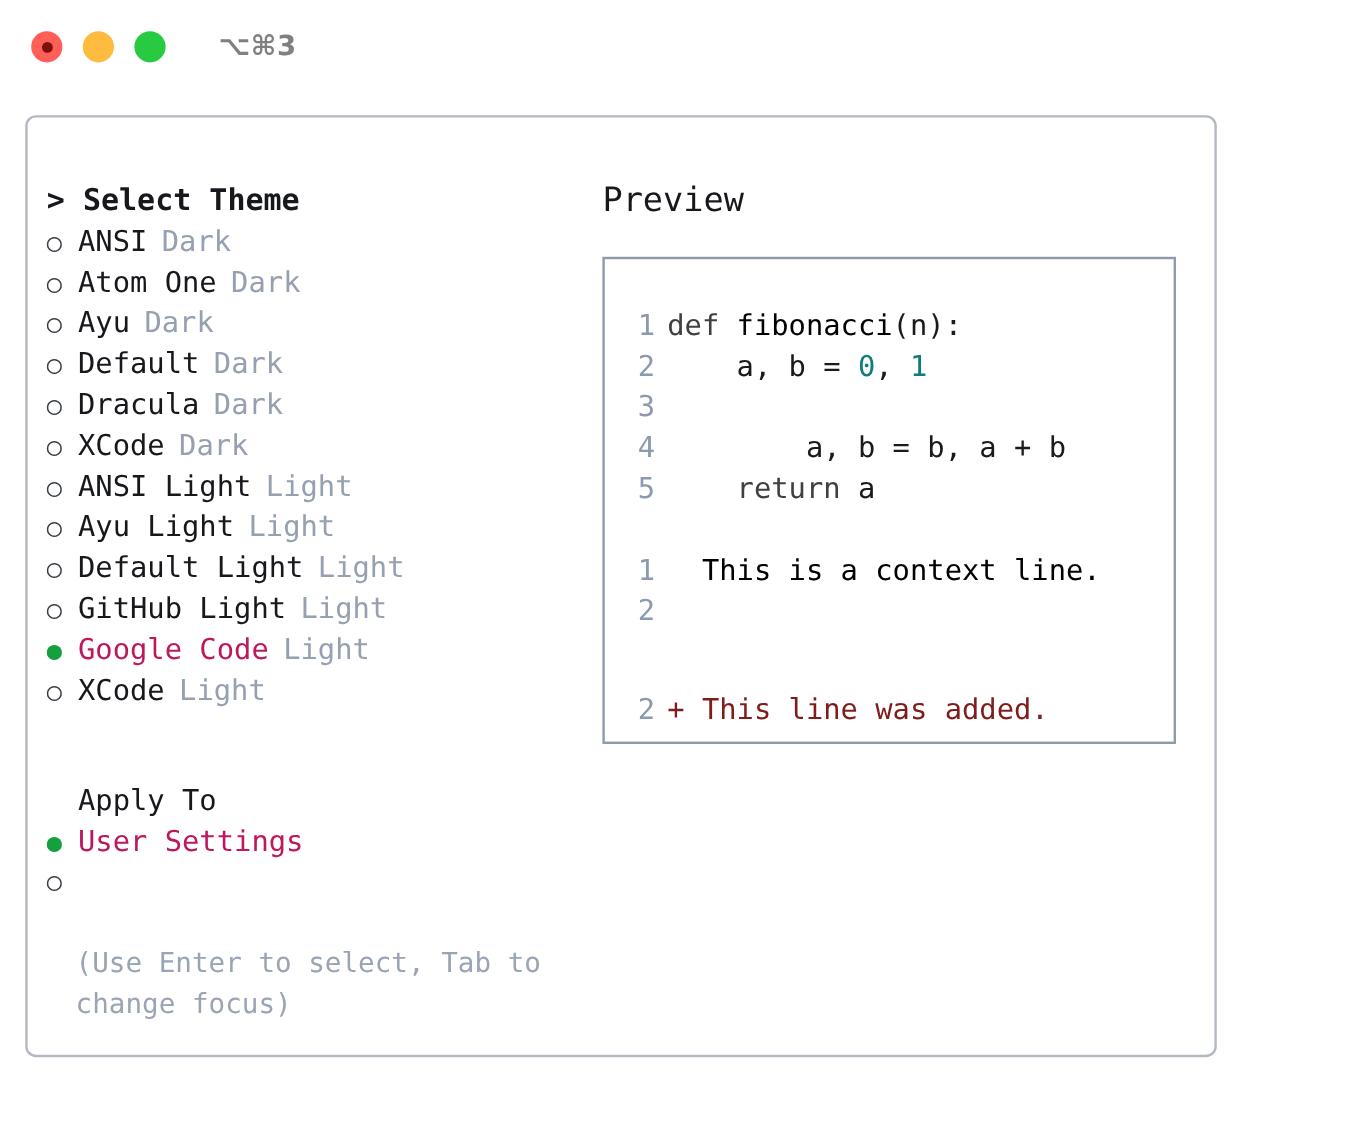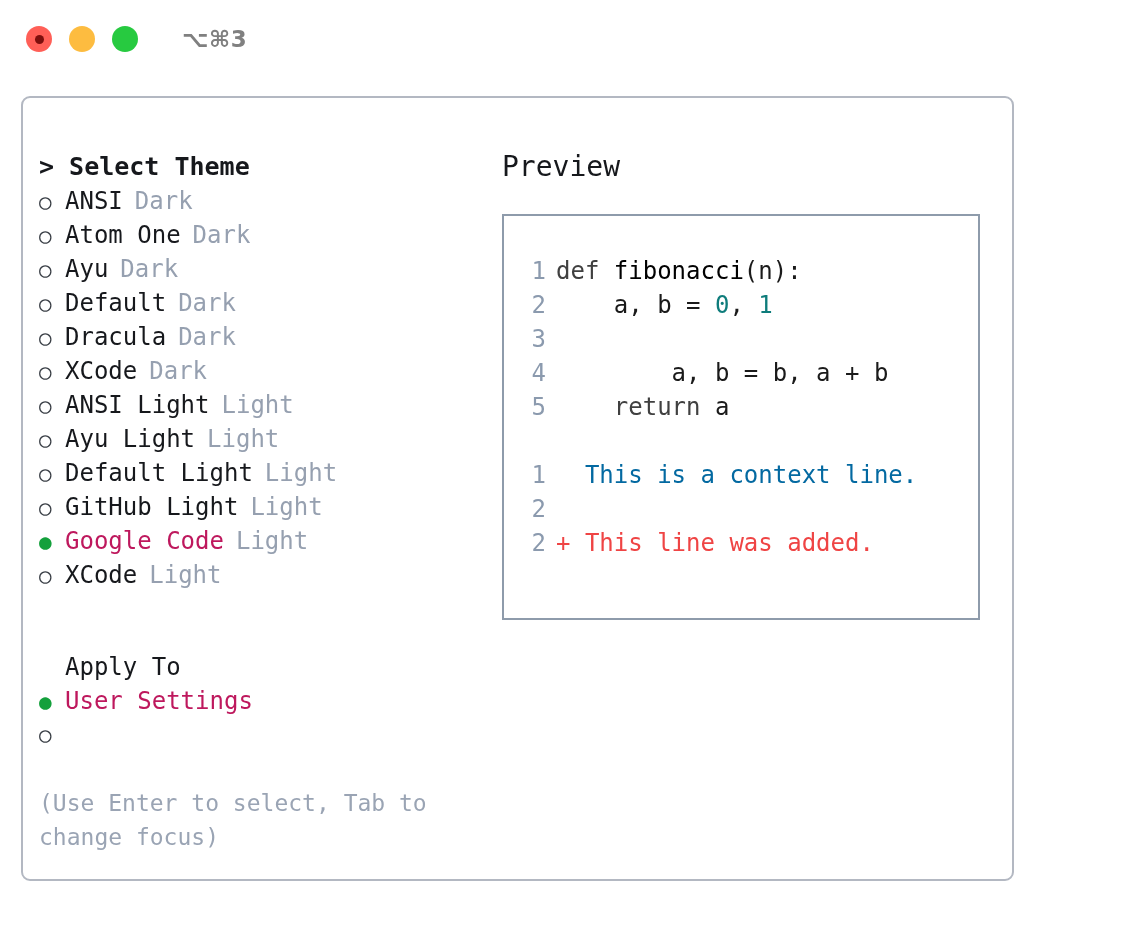--- a/index.html
+++ b/index.html
@@ -138,20 +138,21 @@
     margin-top: 24px;
   }
 
   .hint {
     margin-top: 34px;
     color: #9aa4b4;
     font-size: 23px;
     line-height: 34px;
     width: 400px;
     white-space: pre-wrap;
+    margin-left: 24px;
   }
 
   
   .right-col {
     position: absolute;
     left: 479px;
     top: 52px;
     width: 490px;
   }
   .preview-title {
@@ -187,23 +188,23 @@
     box-sizing: border-box;
   }
   .code-text { white-space: pre; }
 
   .tok-kw   { color: #404040; }
   .tok-fn   { color: #000000; }
   .tok-num  { color: #0e7c7b; }
   .tok-pl   { color: #1a1a1a; }
 
   .diff-gap { height: 34px; }
-  .diff-ctx { color: #0369a1; }
+  .diff-ctx { color: #000000; }
   .diff-del { color: #cc0000; }
-  .diff-add { color: #ef4444; }
+  .diff-add { color: #7f1d1d; margin-top: 48px; }
 </style>
 </head>
 <body>
 
 <div class="window">
 
   <div class="titlebar">
     <div class="lights">
       <div class="light light-red">
         <div class="inner-dot"></div>

